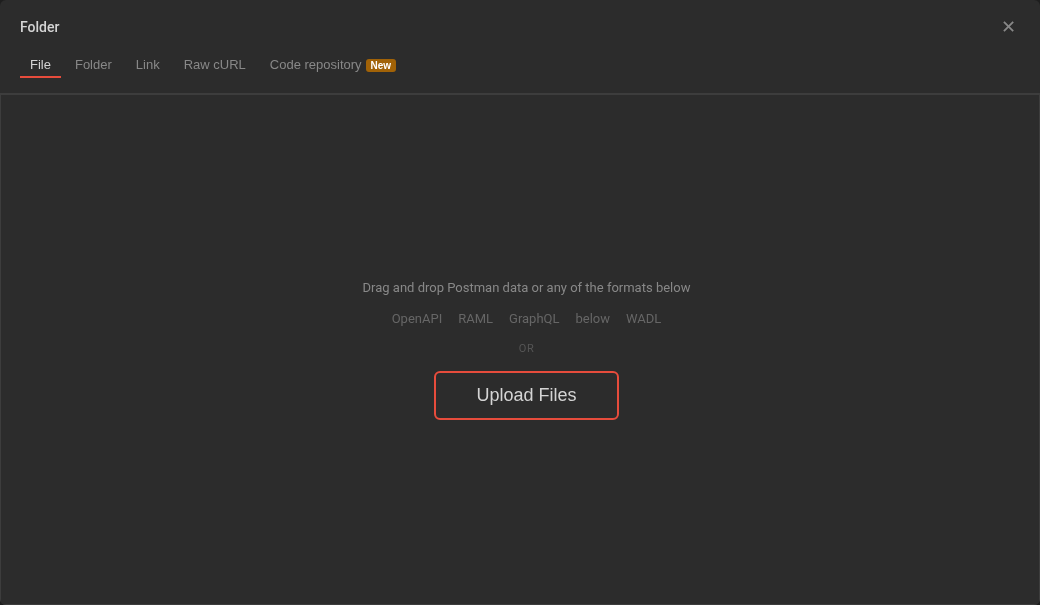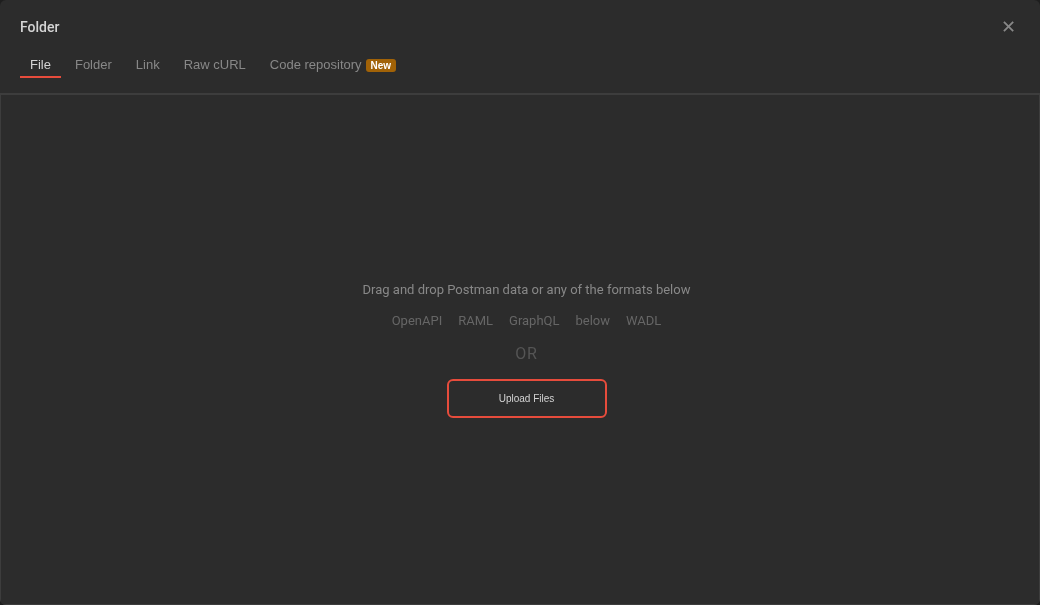--- a/index.html
+++ b/index.html
@@ -137,29 +137,29 @@
       gap: 16px;
     }
 
     .format-label {
       color: #666;
       font-size: 13px;
     }
 
     .or-divider {
       color: #555;
-      font-size: 16px;
+      font-size: 11px;
       letter-spacing: 0.05em;
     }
 
     .upload-btn {
       background: transparent;
       border: 2px solid #e74c3c;
       color: #d4d4d4;
-      font-size: 10px;
+      font-size: 18px;
       font-weight: 500;
       padding: 12px 40px;
       border-radius: 6px;
       cursor: pointer;
       min-width: 160px;
       text-align: center;
     }
   </style>
 </head>
 <body>

